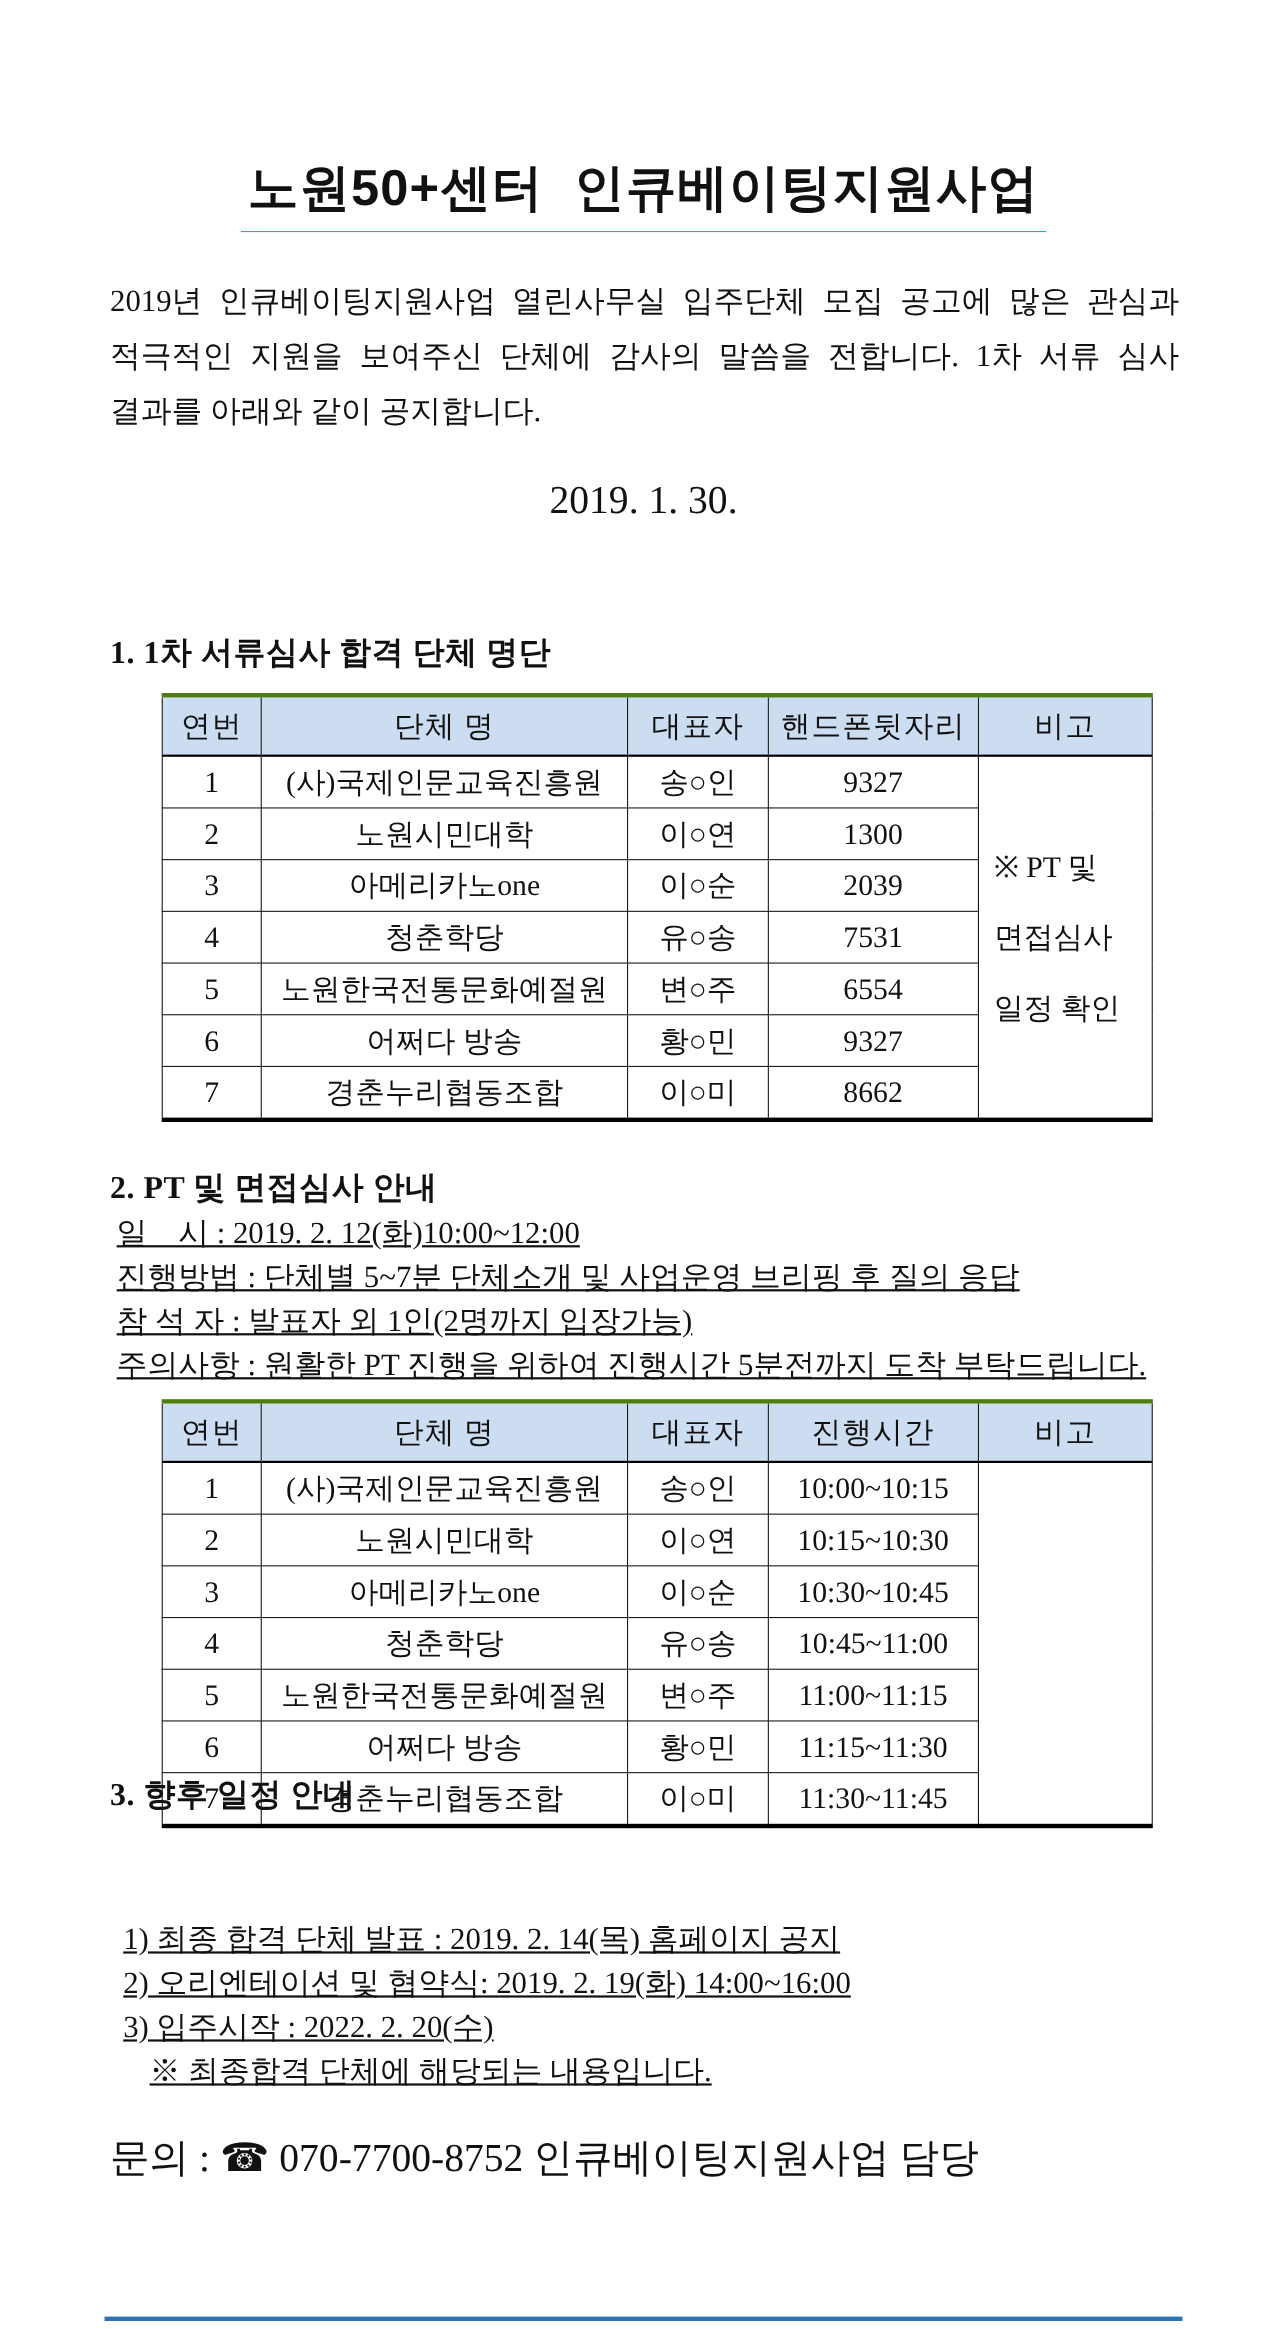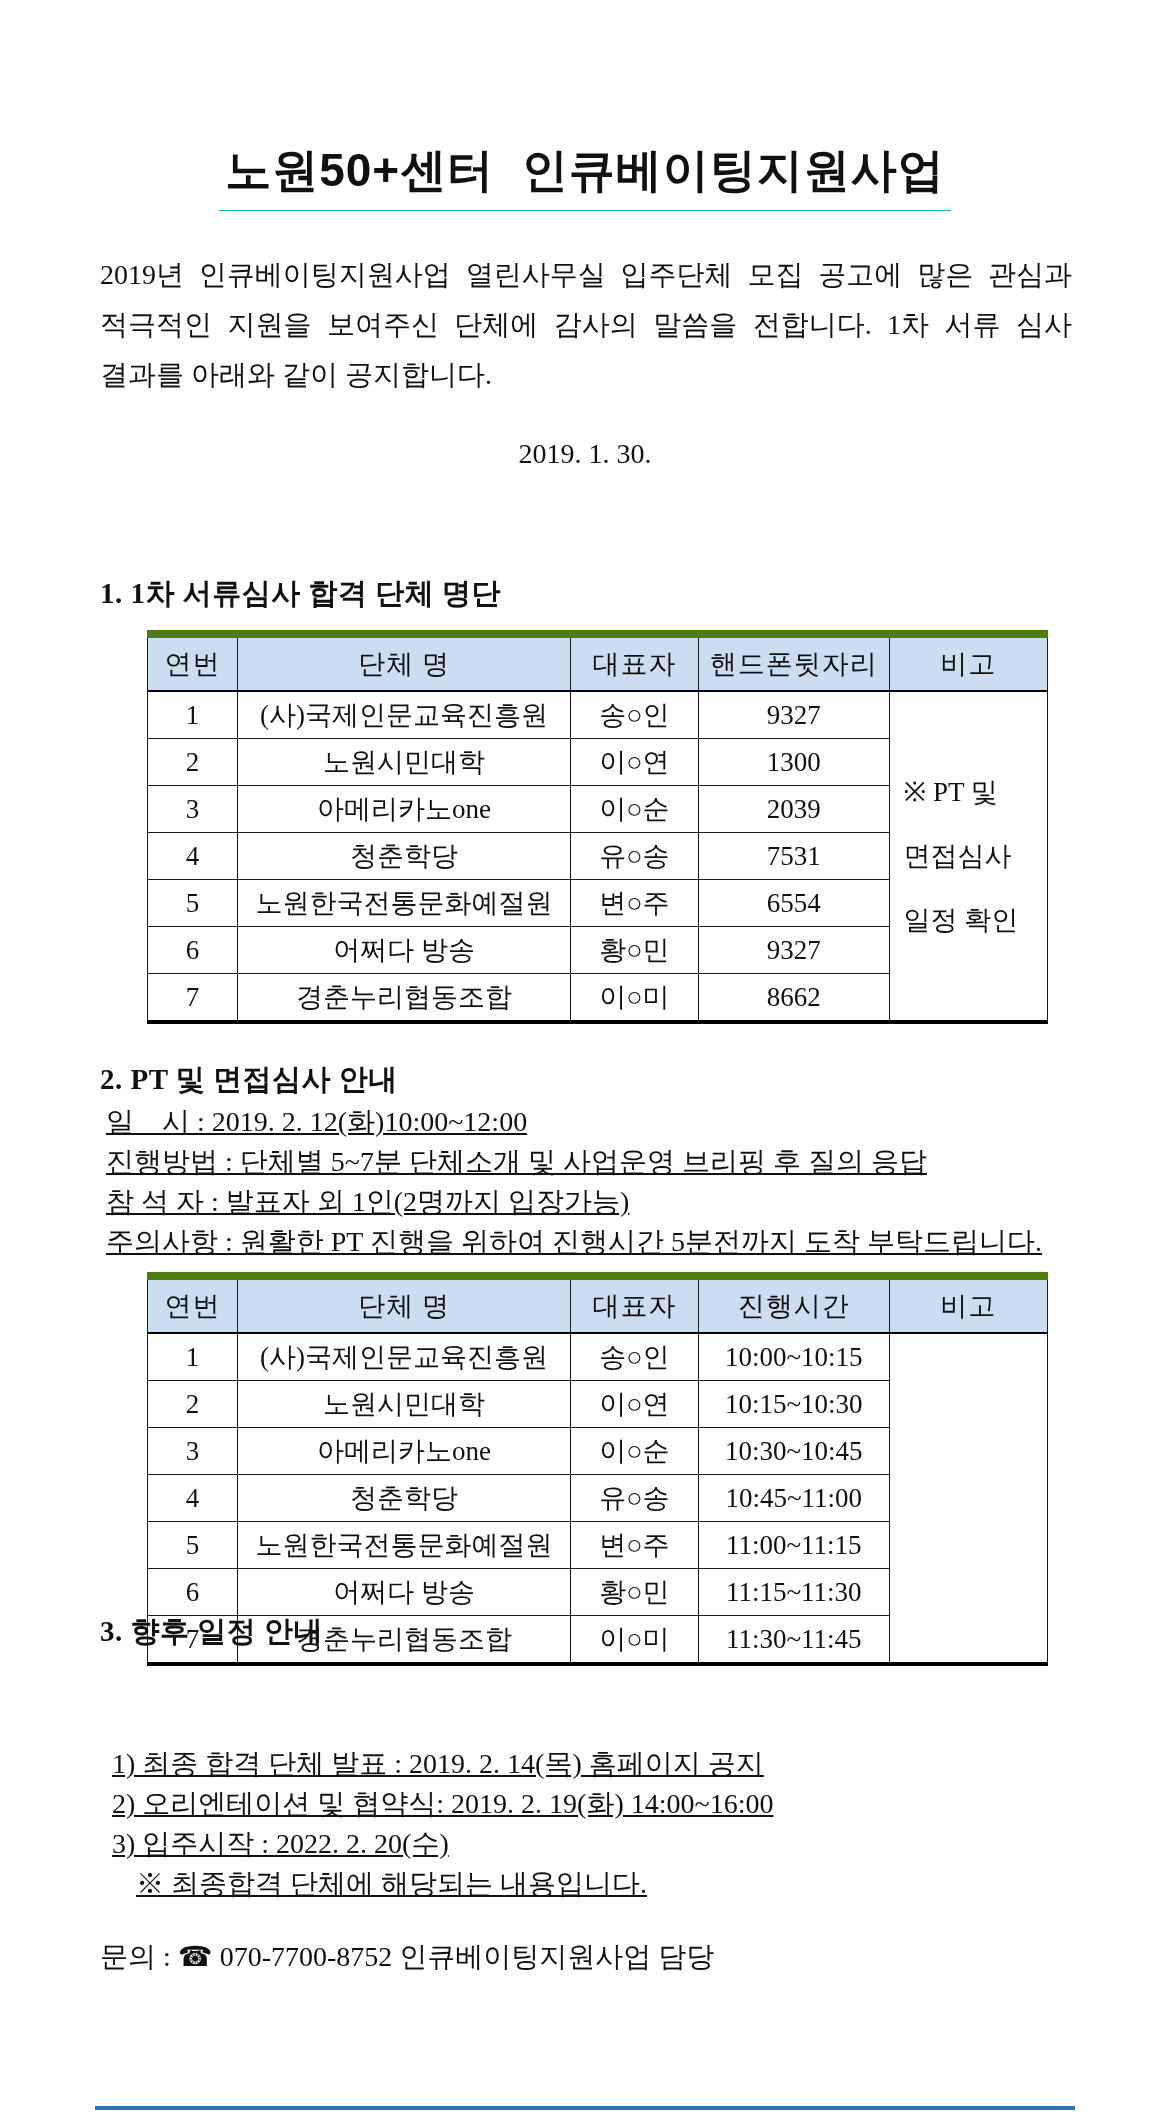--- a/index.html
+++ b/index.html
@@ -21,53 +21,53 @@
   .title{
     display:inline-block;font-family:var(--sans);font-weight:700;font-size:46px;
     letter-spacing:1px;border-bottom:1px solid #14b8a6;padding:0 6px 8px 6px;white-space:pre;
   }
 
   
   .intro{top:250px;left:100px;width:972px;font-size:28px;}
   .intro .ln{height:50px;line-height:50px;white-space:normal;}
   .intro .ln.justify{text-align:justify;text-align-last:justify;}
 
-  .center-line{left:0;width:100%;text-align:center;font-size:28px;line-height:34px;}
+  .center-line{left:0;width:100%;text-align:center;font-size:36px;line-height:34px;}
 
   .sec-heading{left:100px;font-size:29px;font-weight:700;letter-spacing:0.5px;}
 
   .lines{font-size:28px;}
   .lines .ln{white-space:pre;line-height:40px;text-decoration:underline;}
   .sec3-lines .ln:last-child{padding-left:24px;}
 
   
   .doc-table{
     position:absolute;left:147px;width:901px;
     border-collapse:collapse;table-layout:fixed;
-    border-top:8px solid #4d7c0f;border-bottom:4px solid #000;
+    border-top:4px solid #4d7c0f;border-bottom:4px solid #000;
     font-size:27px;
   }
   .doc-table th,.doc-table td{
     border:1.6px solid #1a1a1a;text-align:center;vertical-align:middle;
     padding:0 2px;overflow:hidden;
   }
   .doc-table{border-left:1.8px solid #000;border-right:1.8px solid #000;}
   .doc-table th{
     background:var(--hdr-bg);font-weight:400;height:52px;
     border-bottom:2.6px solid #000;letter-spacing:1px;
   }
   .doc-table td{height:46px;}
   .doc-table td.note-cell{
     white-space:pre-line;text-align:left;padding-left:14px;
     line-height:64px;font-size:27px;vertical-align:middle;margin-top:28px;
   }
   .col-no{width:10%;} .col-name{width:37%;} .col-rep{width:14.2%;}
   .col-val{width:21.2%;} .col-note{width:17.6%;}
 
-  .contact{left:100px;font-size:28px;white-space:pre;text-align:right;}
+  .contact{left:100px;font-size:36px;white-space:pre;text-align:right;}
   .contact .phone{font-family:var(--sans);}
 
   .bottom-rule{left:95px;top:2106px;width:980px;height:4px;background:var(--accent);}
 </style>
 </head>
 <body>
 
 <div class="page">
 
   <div class="abs title-wrap">

